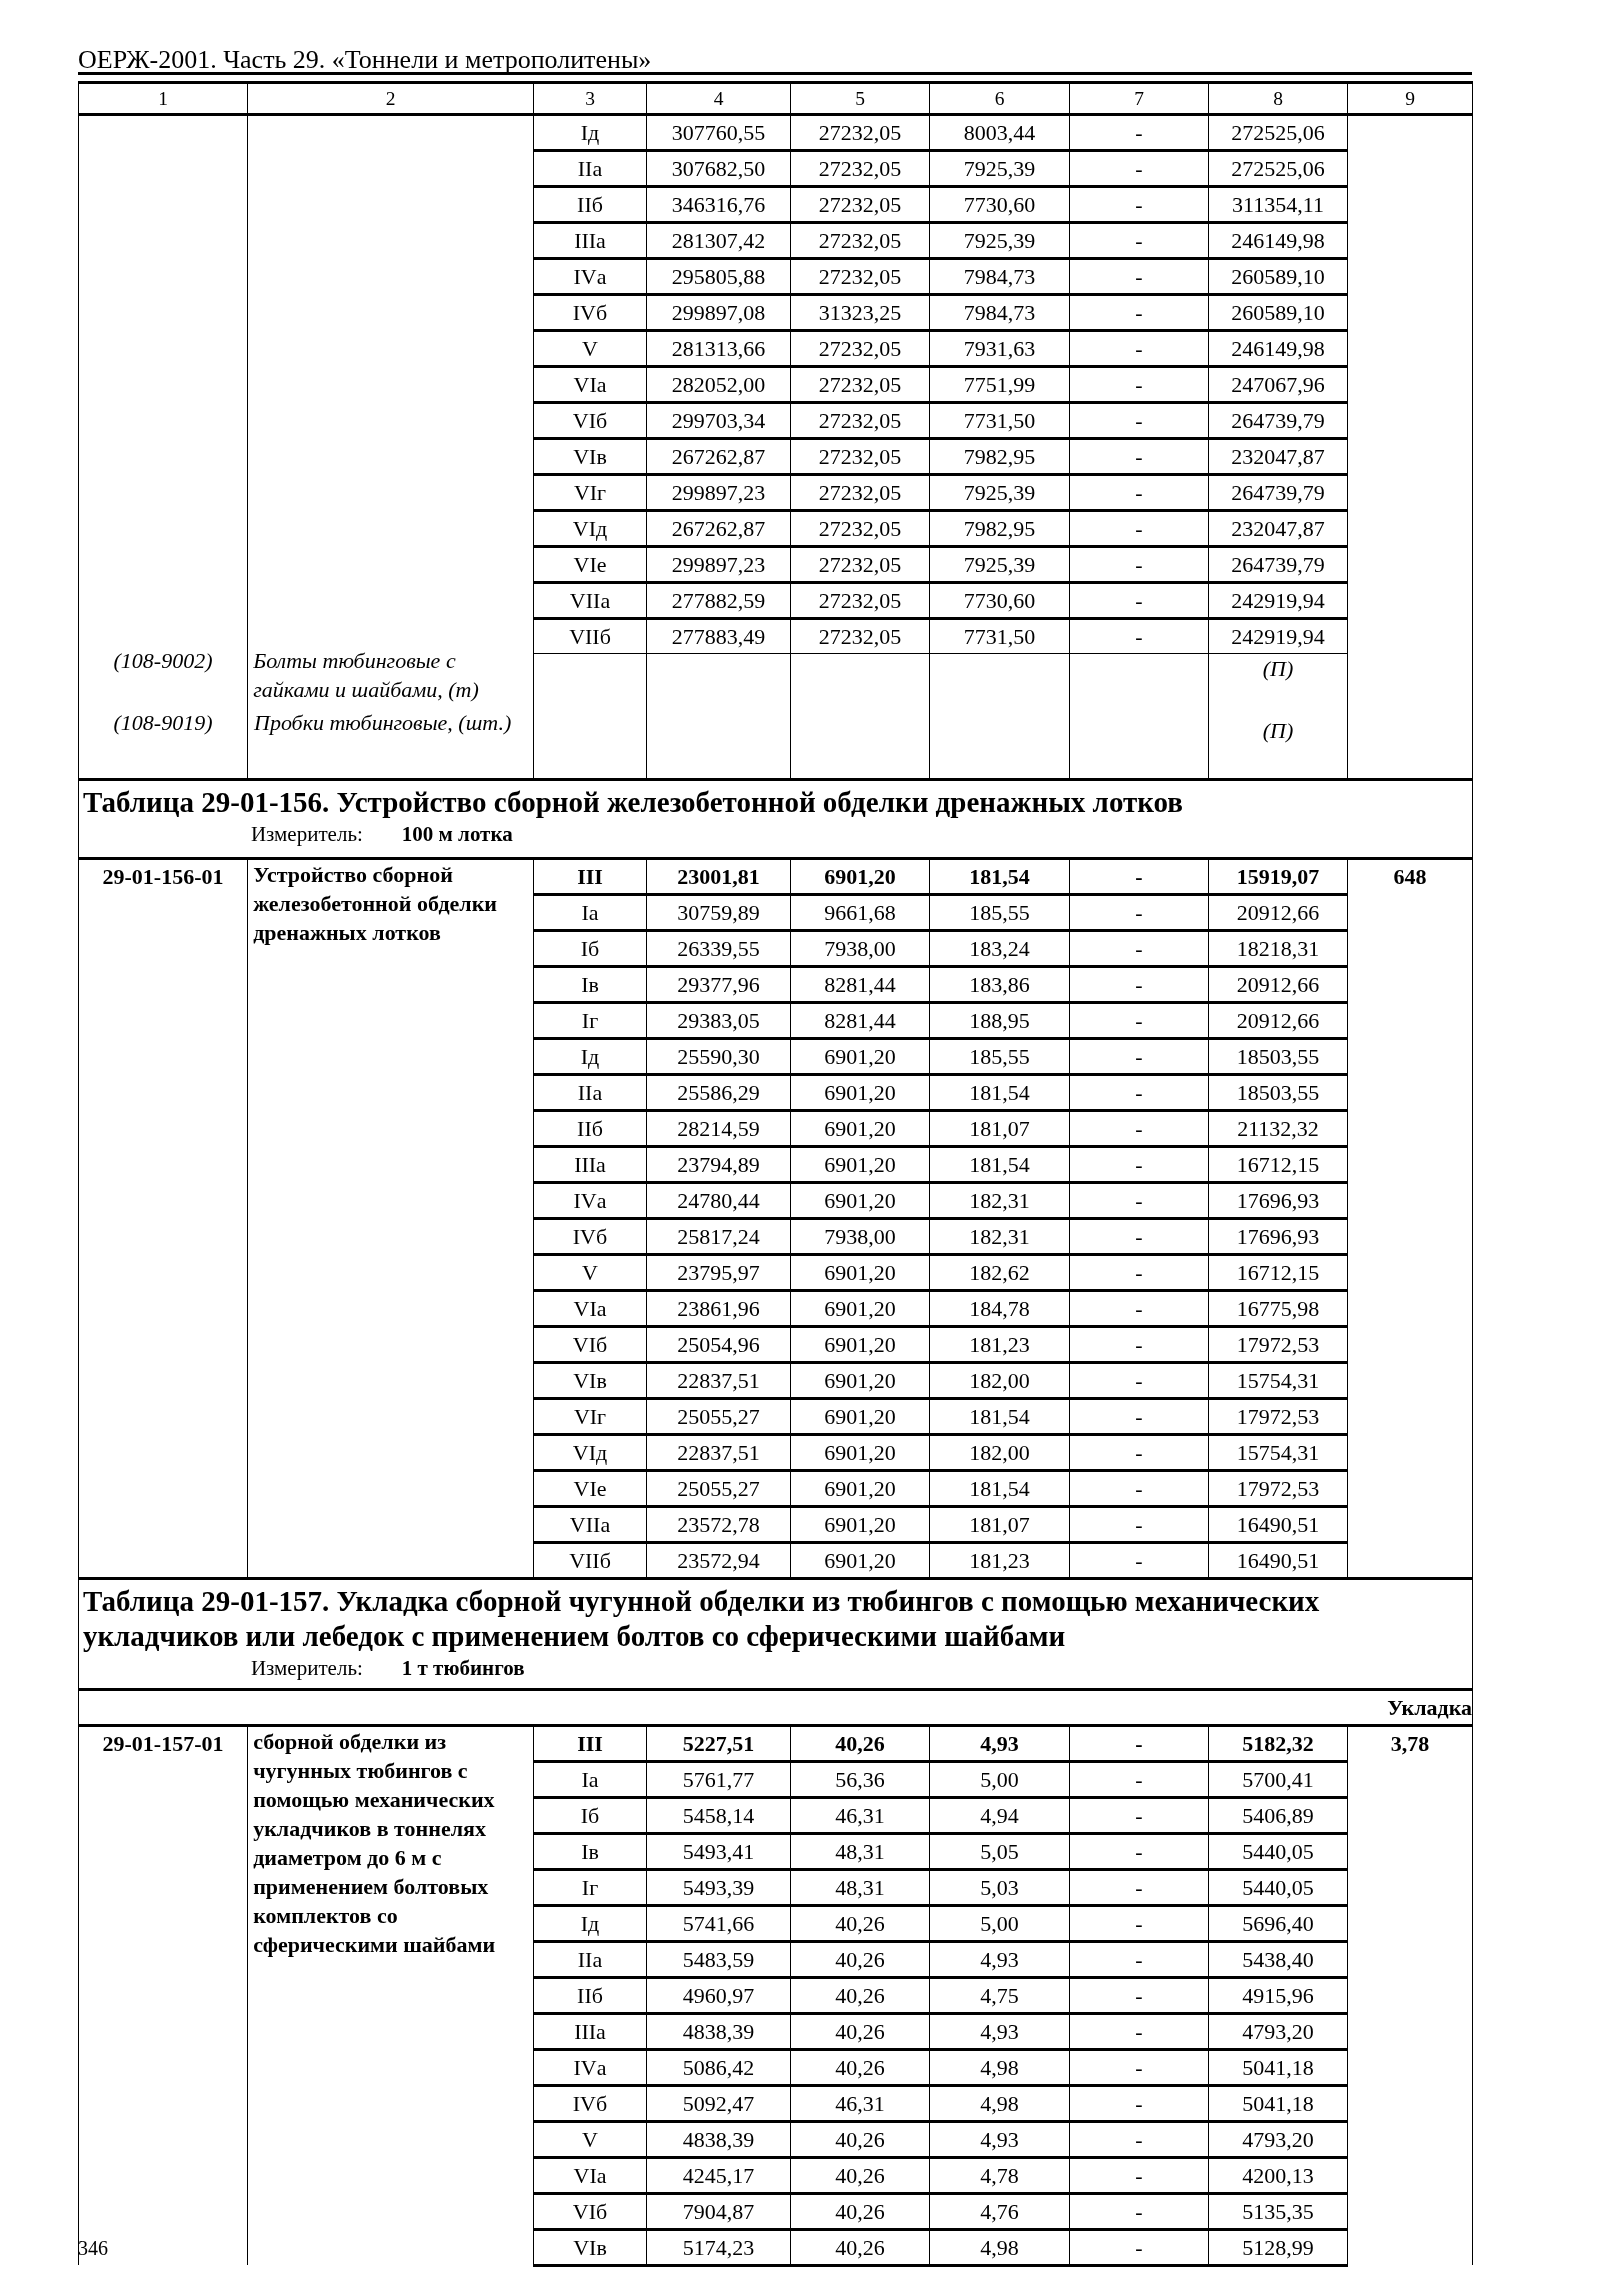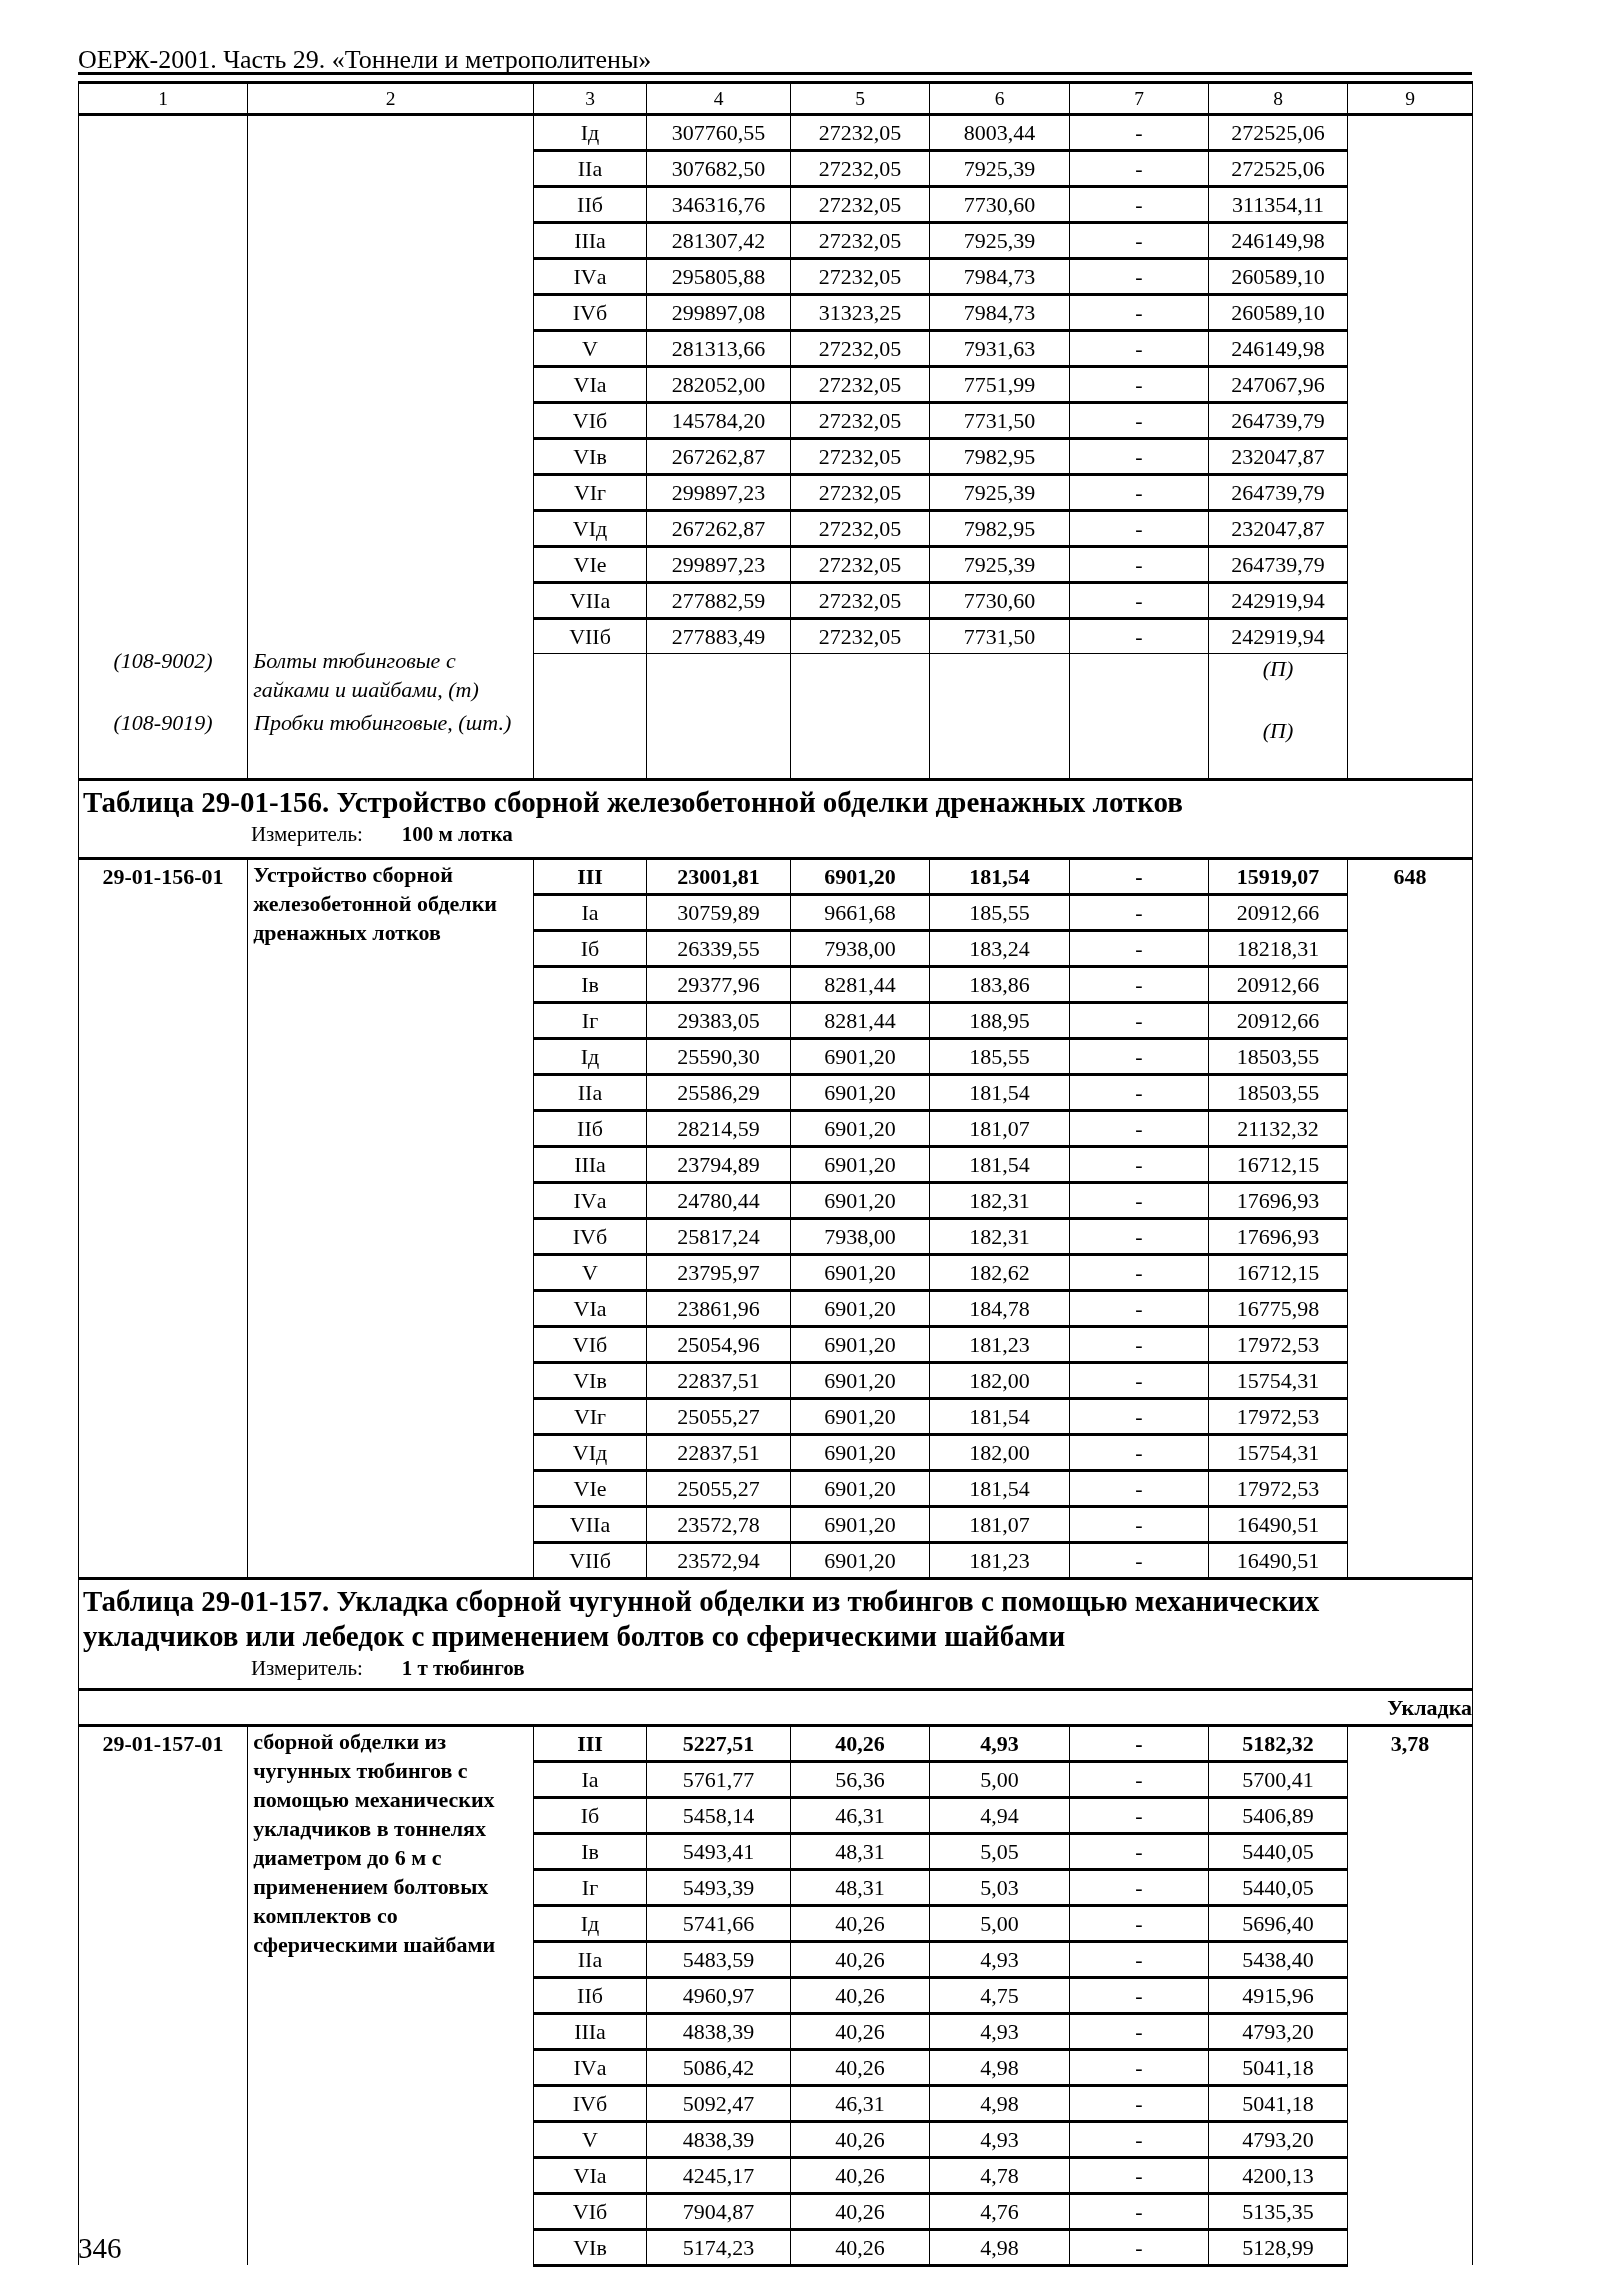--- a/index.html
+++ b/index.html
@@ -33,21 +33,21 @@
   .sheet tr.tblhead td {
     text-align: left; border-top-width: 3.3px; border-bottom-width: 3.3px; padding: 3.9px 0 0 3.9px;
     white-space: normal; vertical-align: top;
   }
   .tbl-title { font-weight: bold; font-size: 29px; line-height: 35px; display: block; }
   .measure { display: block; font-size: 21px; line-height: 29px; padding-left: 168px; }
   .measure .m-val { font-weight: bold; margin-left: 39px; }
   .sheet tr.section td { height: 33px; text-align: right; padding-left: 90px; font-weight: bold; border-top-width: 3.3px; border-bottom-width: 3.3px; }
   .bold { font-weight: bold; }
   .bottom-rule td { border-bottom-width: 3.3px !important; }
-  .page-num { position: absolute; left: 78px; top: 2233px; font-size: 29px; line-height: 31px; }
+  .page-num { position: absolute; left: 78px; top: 2233px; font-size: 20px; line-height: 31px; }
 </style>
 </head>
 <body>
 
 <div class="doc-title">ОЕРЖ-2001. Часть 29. «Тоннели и метрополитены»</div>
 <div class="title-rule"></div>
 
 <table class="sheet">
   <colgroup>
     <col style="width:169px">
@@ -140,21 +140,21 @@
       <tr class="r">
         <td class="sub">VIа</td>
         <td class="num">282052,00</td>
         <td class="num">27232,05</td>
         <td class="num">7751,99</td>
         <td class="num">-</td>
         <td class="num">247067,96</td>
       </tr>
       <tr class="r">
         <td class="sub">VIб</td>
-        <td class="num">145784,20</td>
+        <td class="num">299703,34</td>
         <td class="num">27232,05</td>
         <td class="num">7731,50</td>
         <td class="num">-</td>
         <td class="num">264739,79</td>
       </tr>
       <tr class="r">
         <td class="sub">VIв</td>
         <td class="num">267262,87</td>
         <td class="num">27232,05</td>
         <td class="num">7982,95</td>

